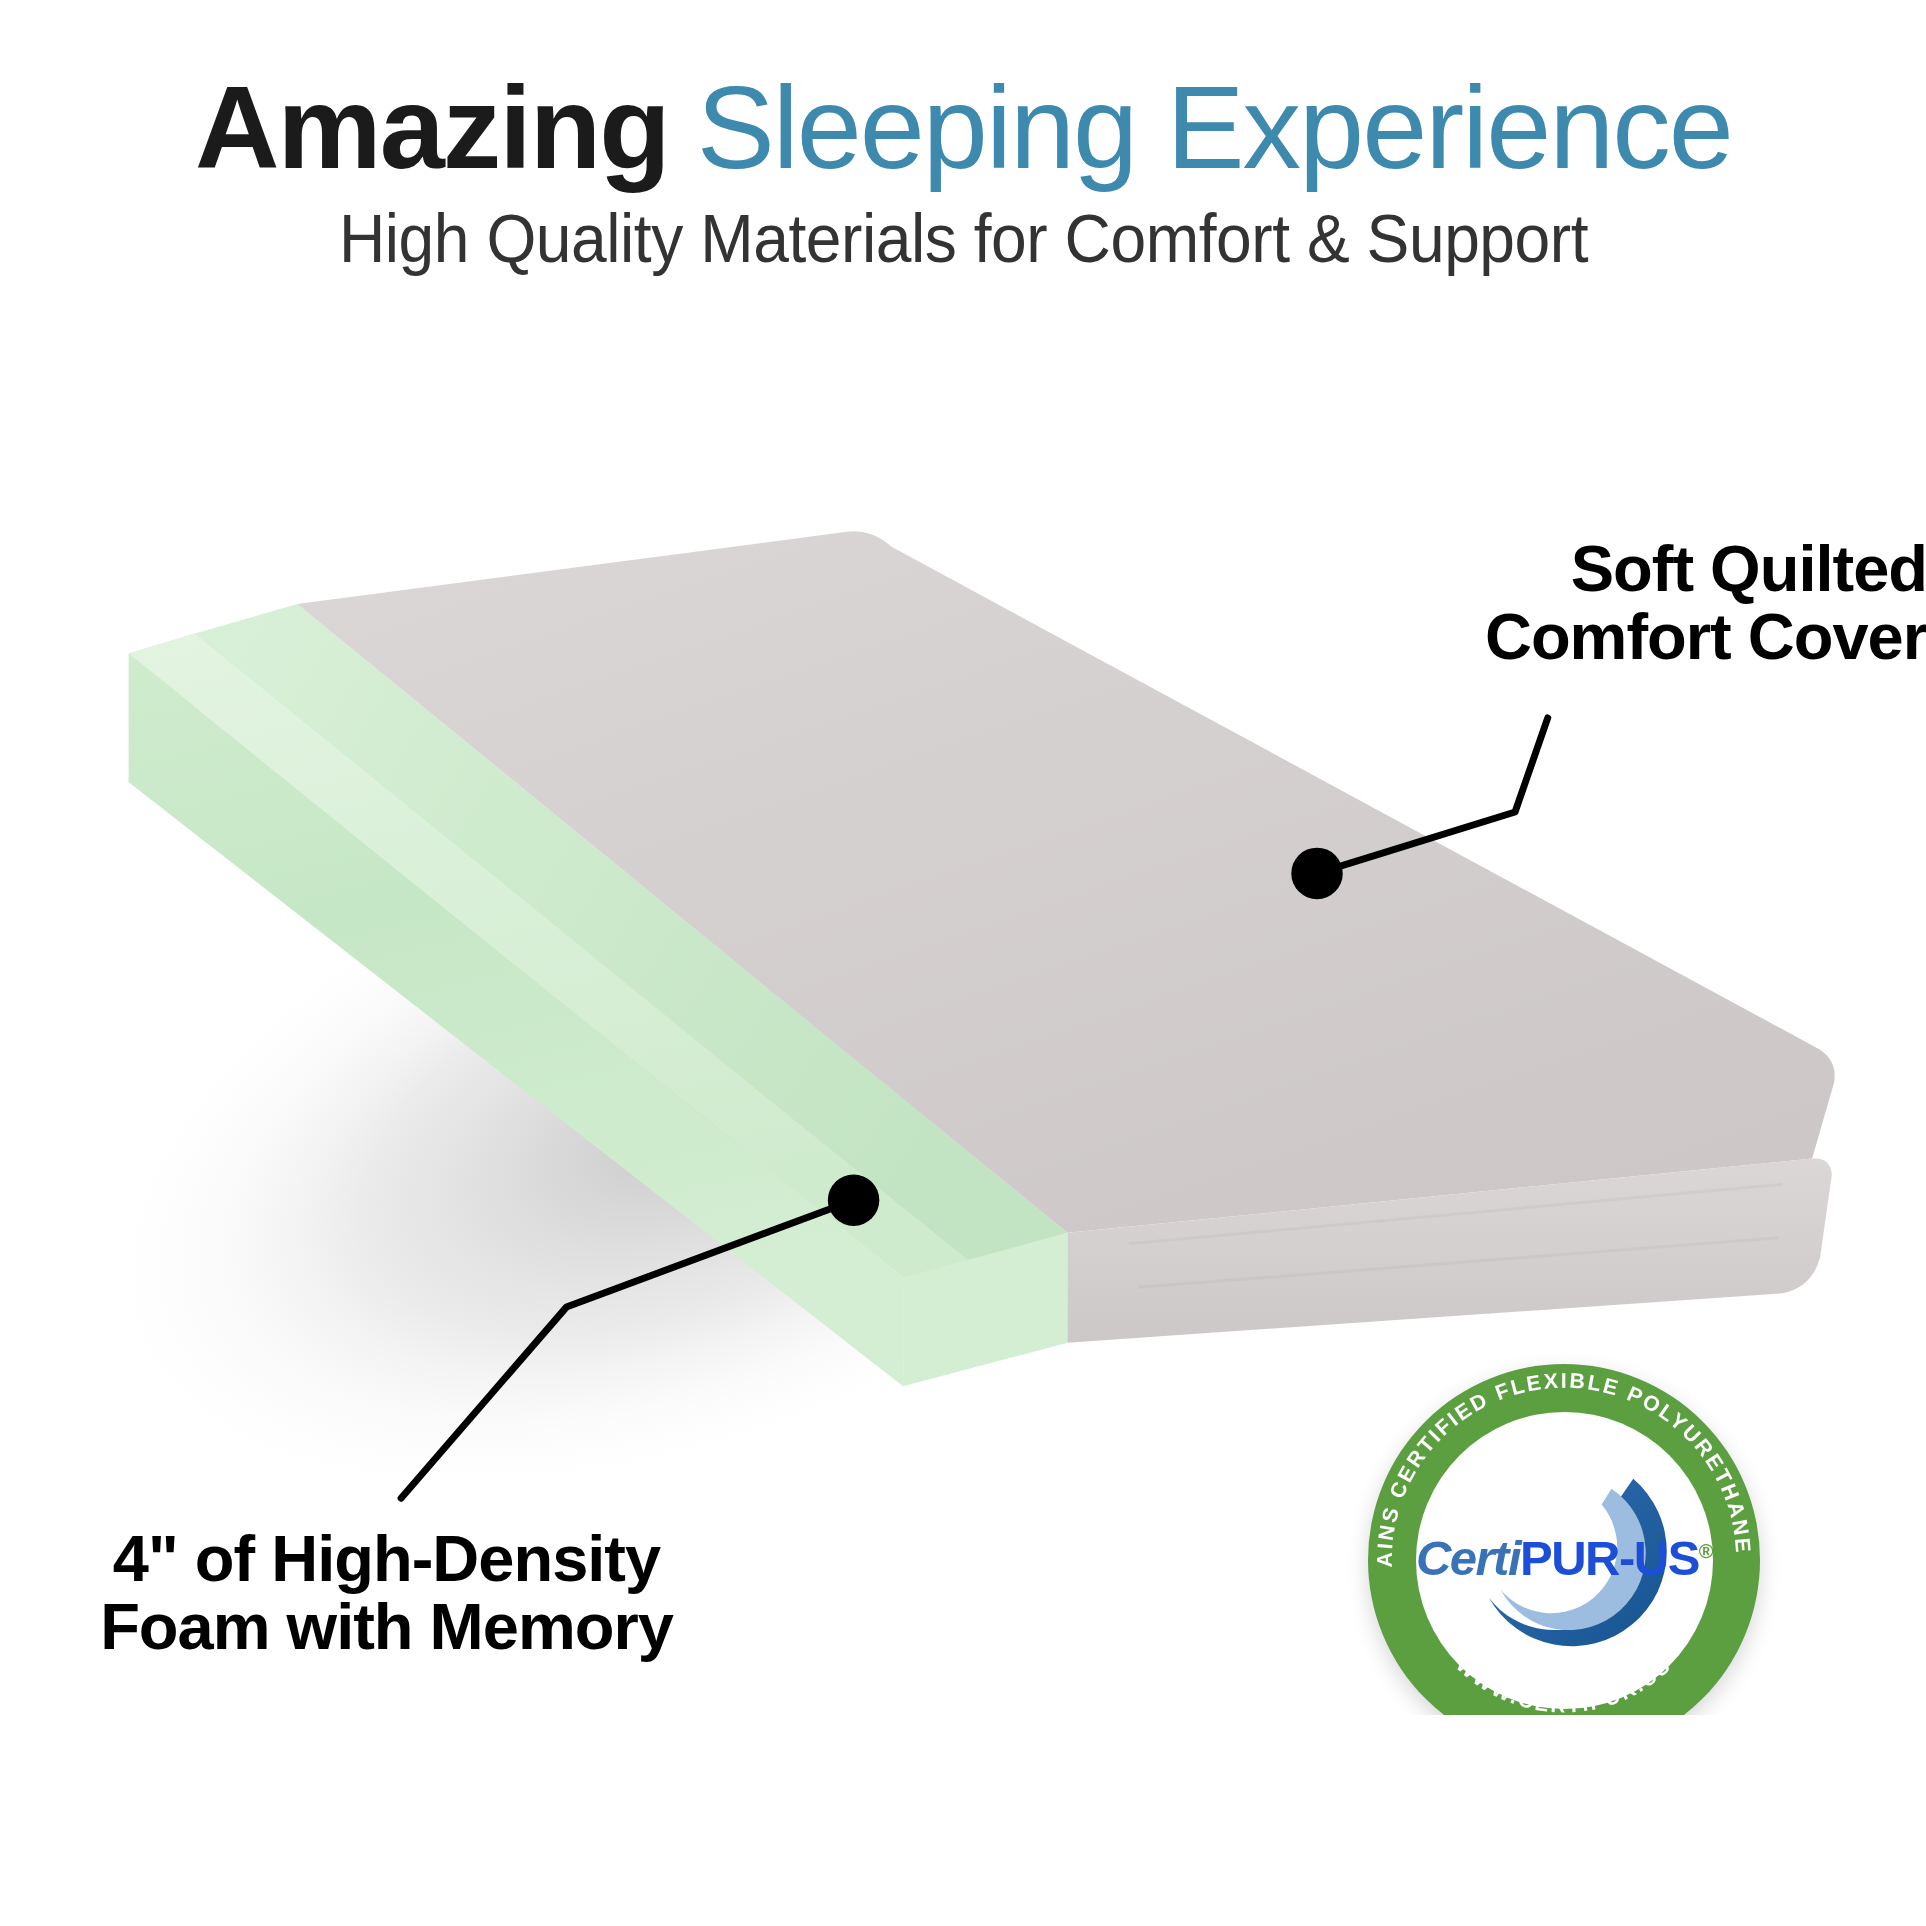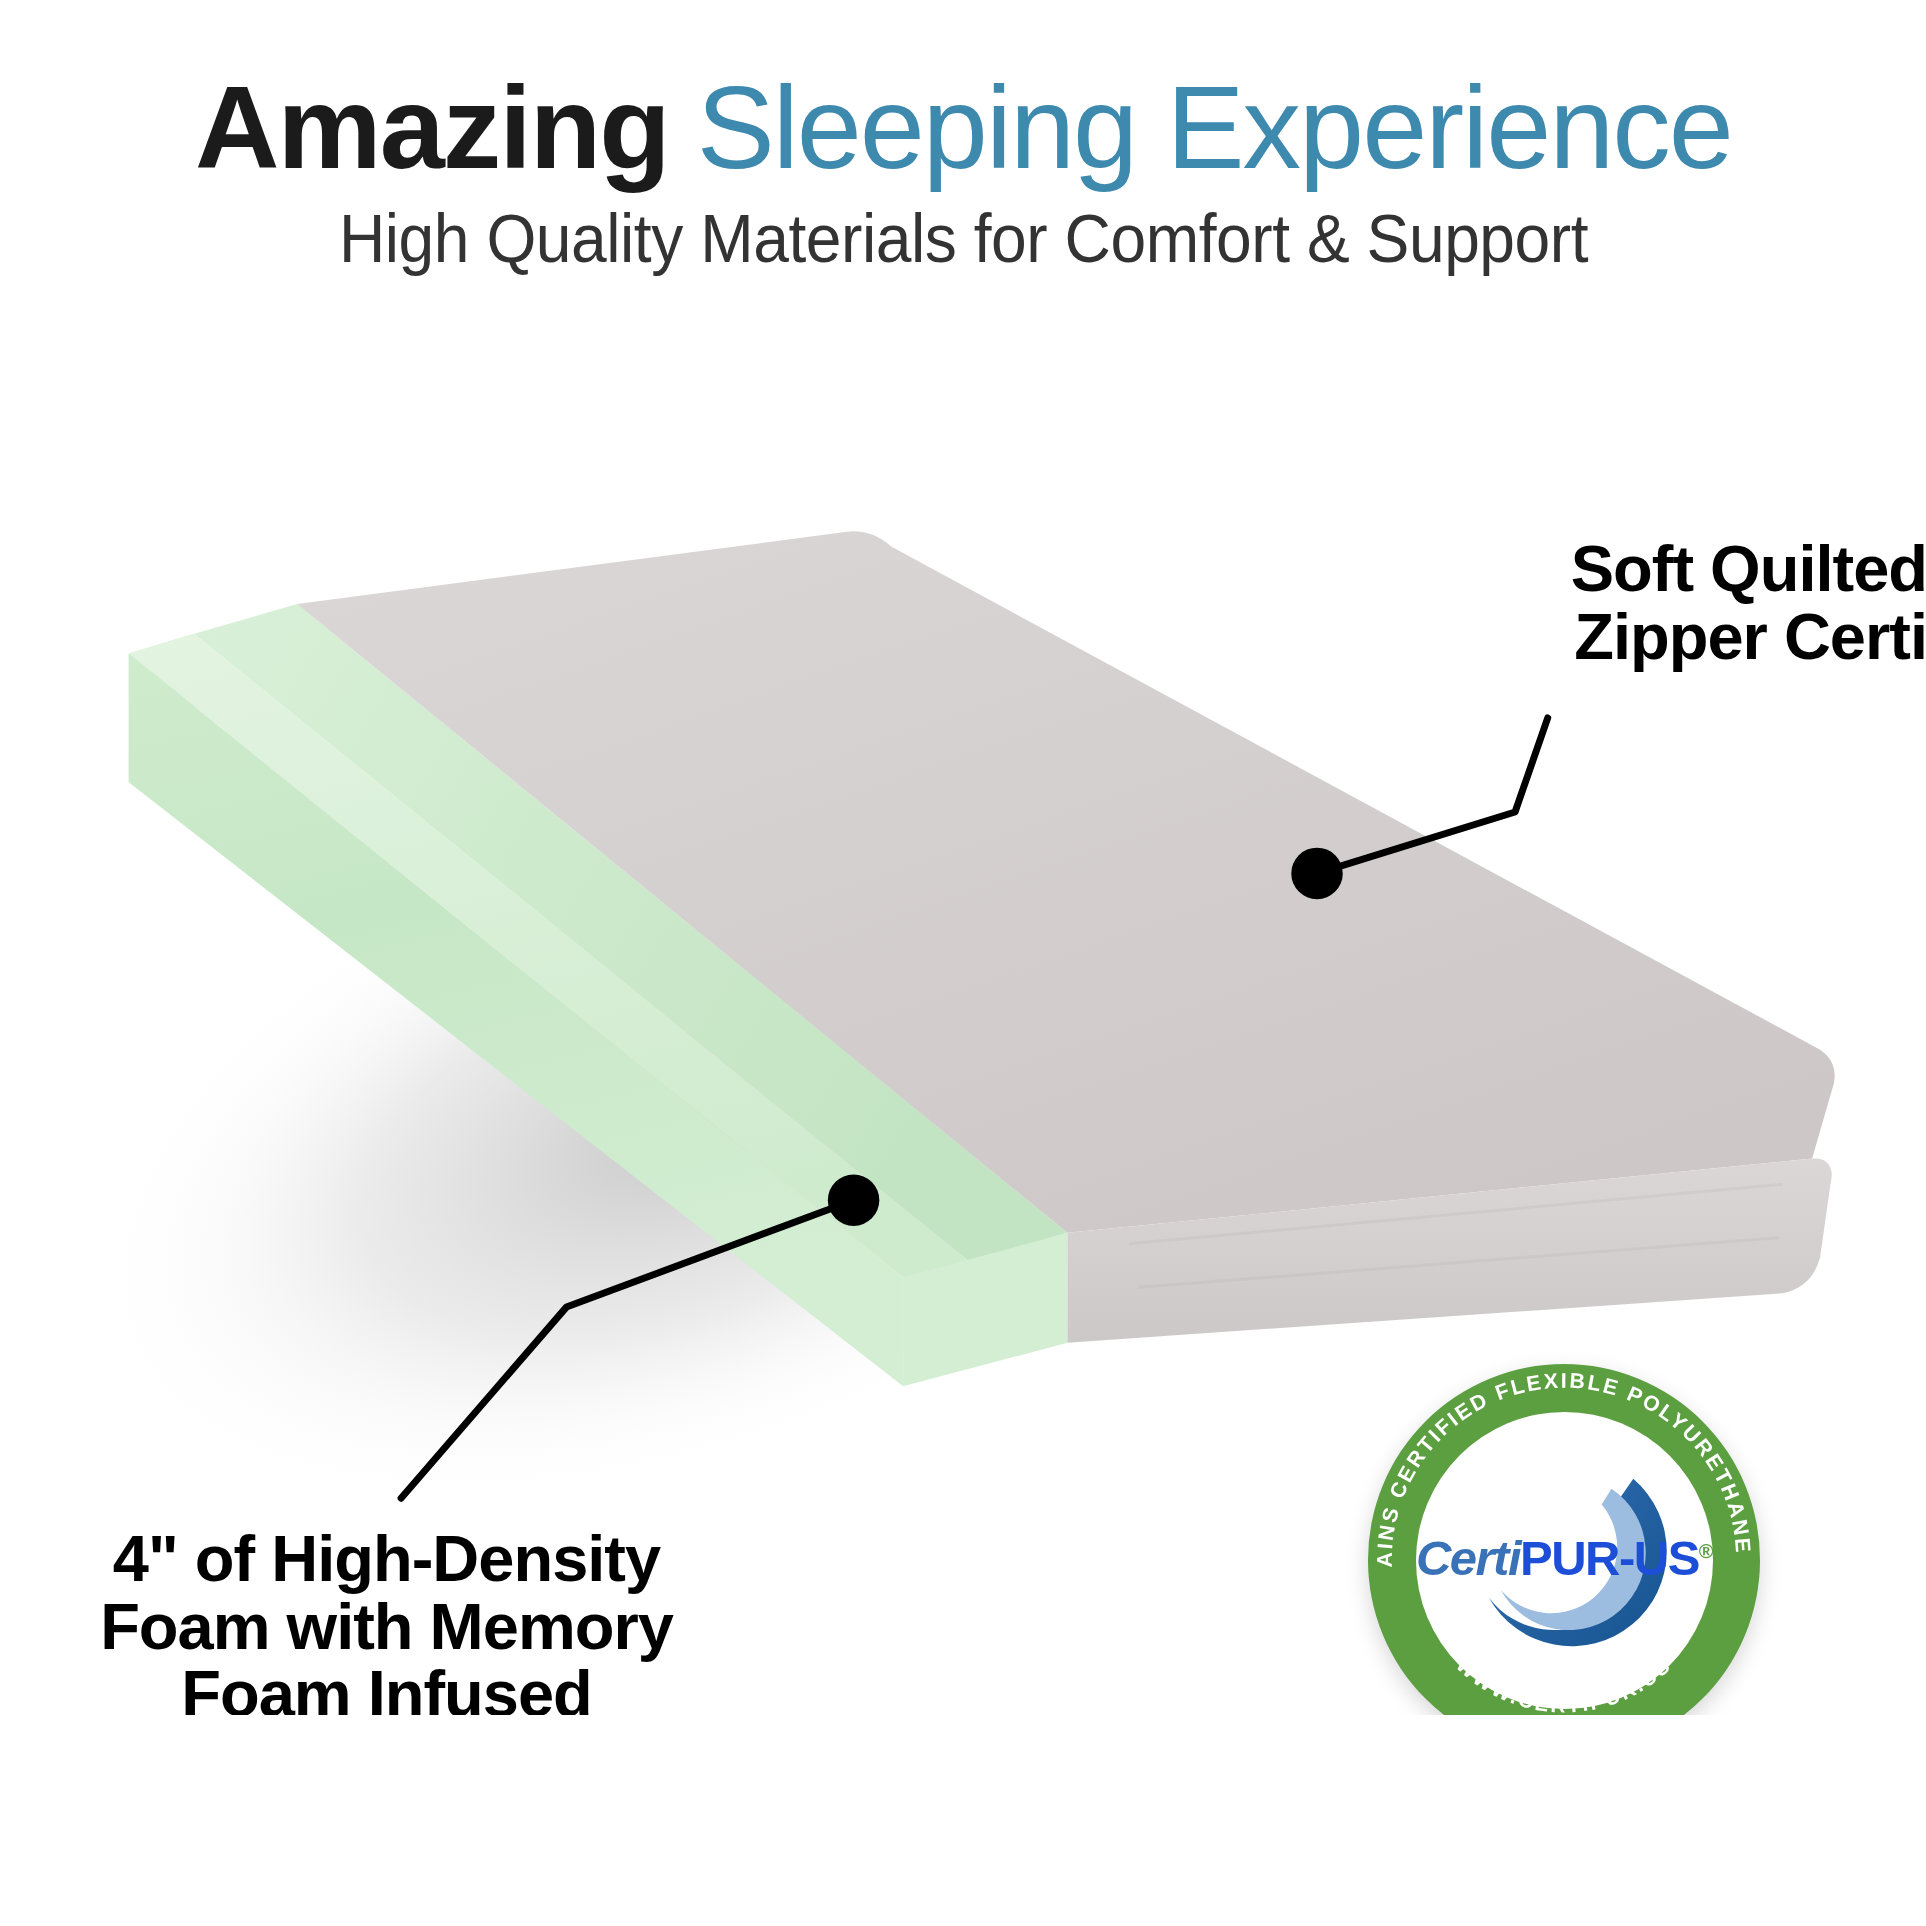--- a/index.html
+++ b/index.html
@@ -214,27 +214,26 @@
     </g>
 
     <g>
       <polyline points="862,1212 572,1320 405,1513" fill="none" stroke="#000000" stroke-width="7" stroke-linecap="round" stroke-linejoin="round"></polyline>
       <circle cx="862" cy="1212" r="26" fill="#000000"></circle>
     </g>
   </svg>
 
   <div class="callout callout-cover">
     <div>Soft Quilted</div>
-    <div>Zipper Certi</div>
+    <div>Comfort Cover</div>
   </div>
 
   <div class="callout callout-foam">
     <div>4" of High-Density</div>
     <div>Foam with Memory</div>
-    <div>Foam Infused</div>
   </div>
 
   <div class="badge">
     <div class="badge-ring"></div>
     <div class="badge-inner"></div>
 
     <svg class="badge-svg" viewBox="0 0 396 396">
       <defs>
         <path id="arcTop" d="M 24 198 A 174 174 0 0 1 372 198"></path>
         <path id="arcBottom" d="M 44 198 A 154 154 0 0 0 352 198"></path>

